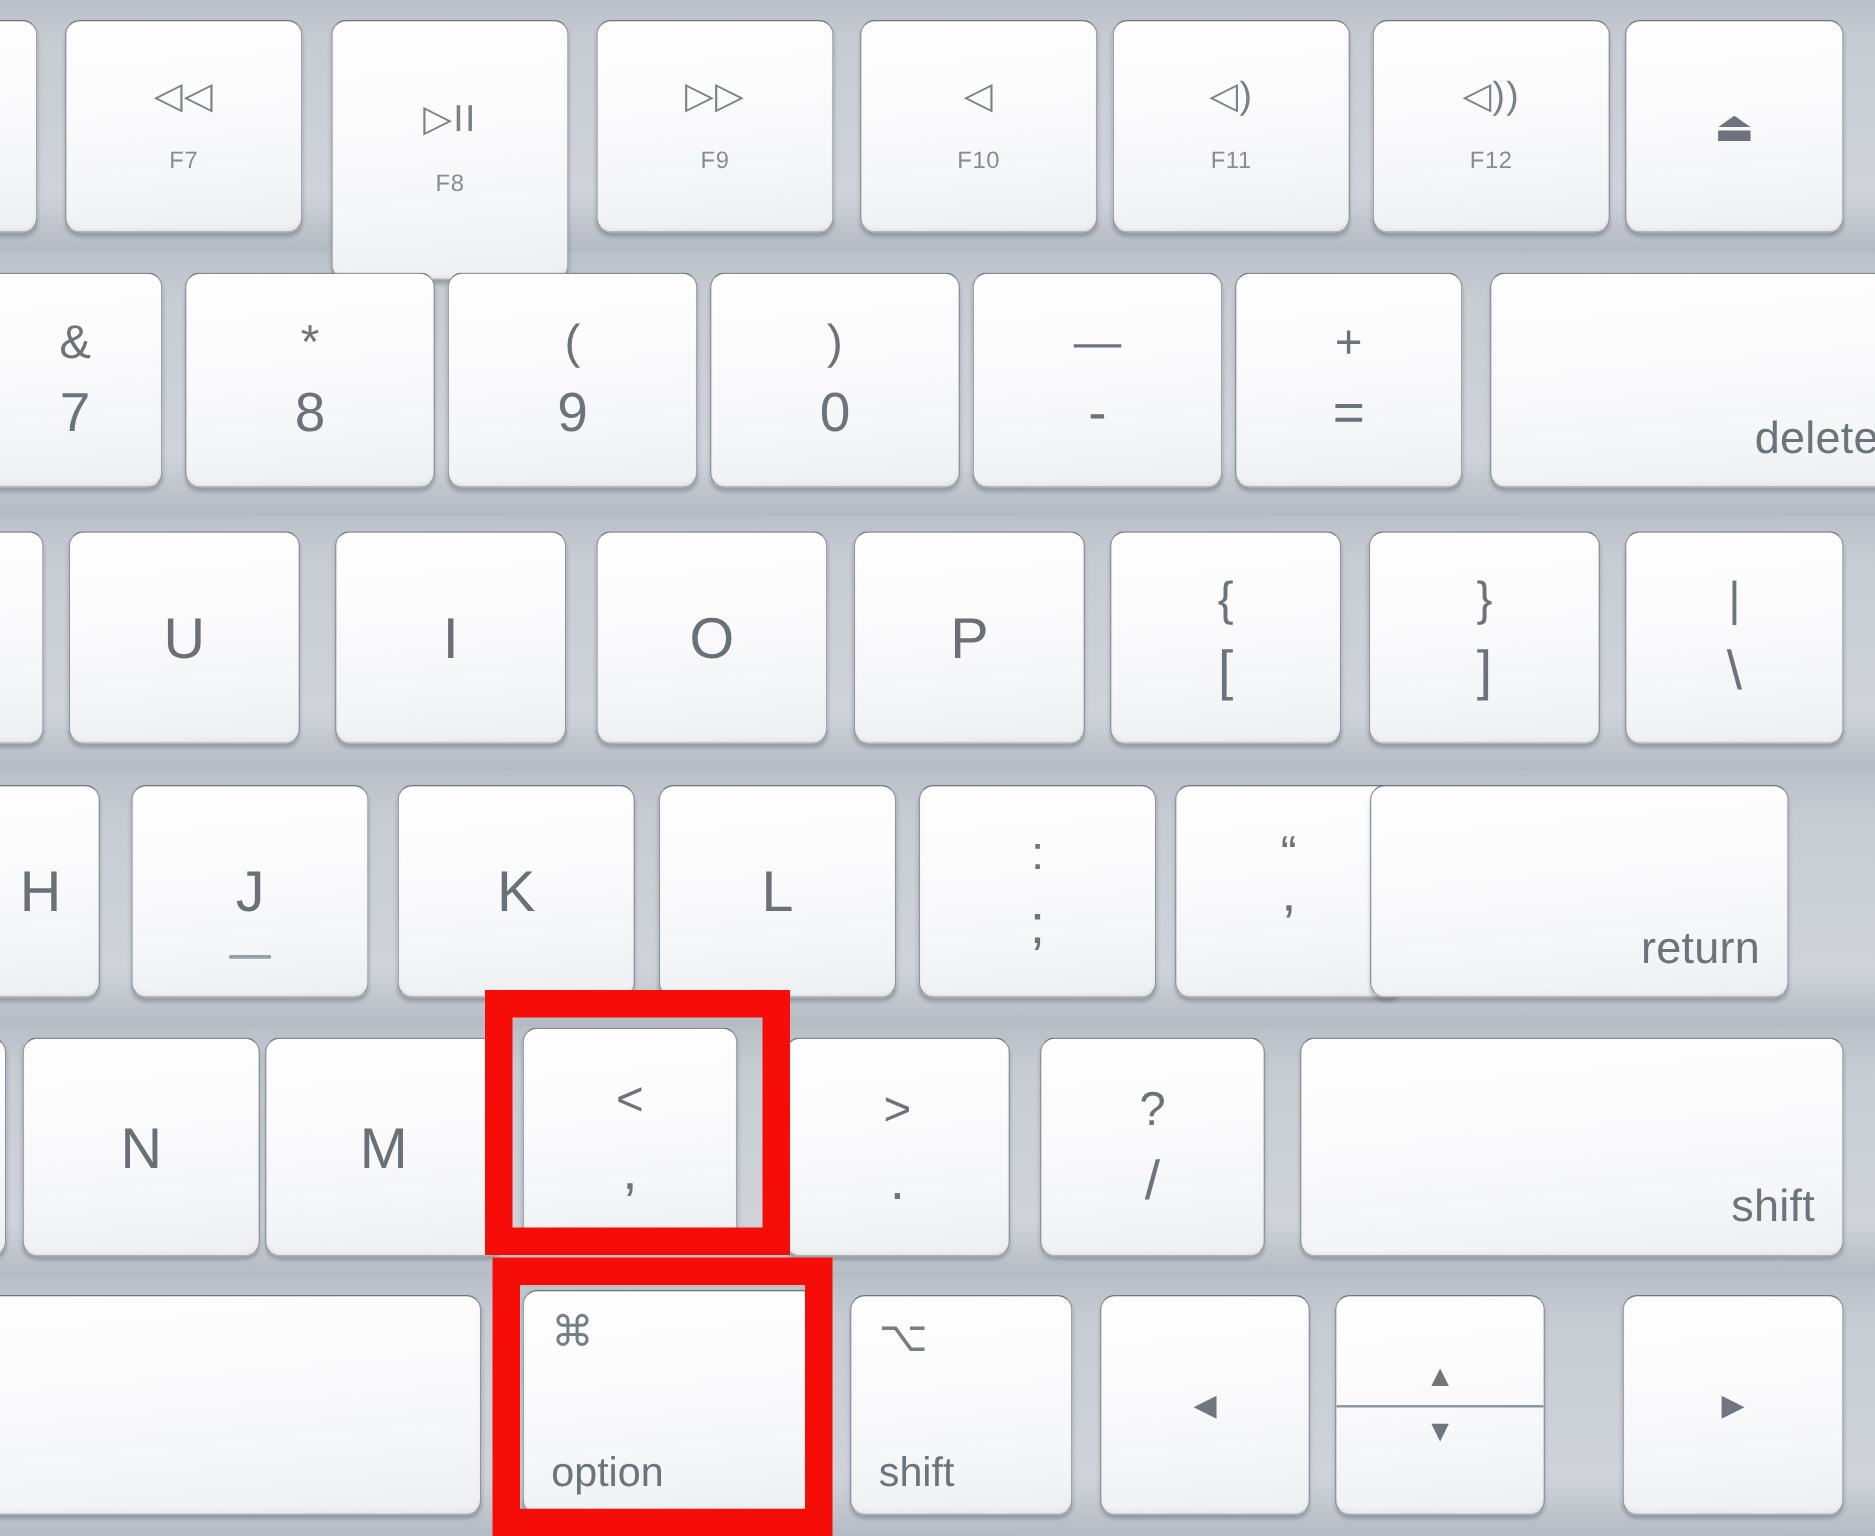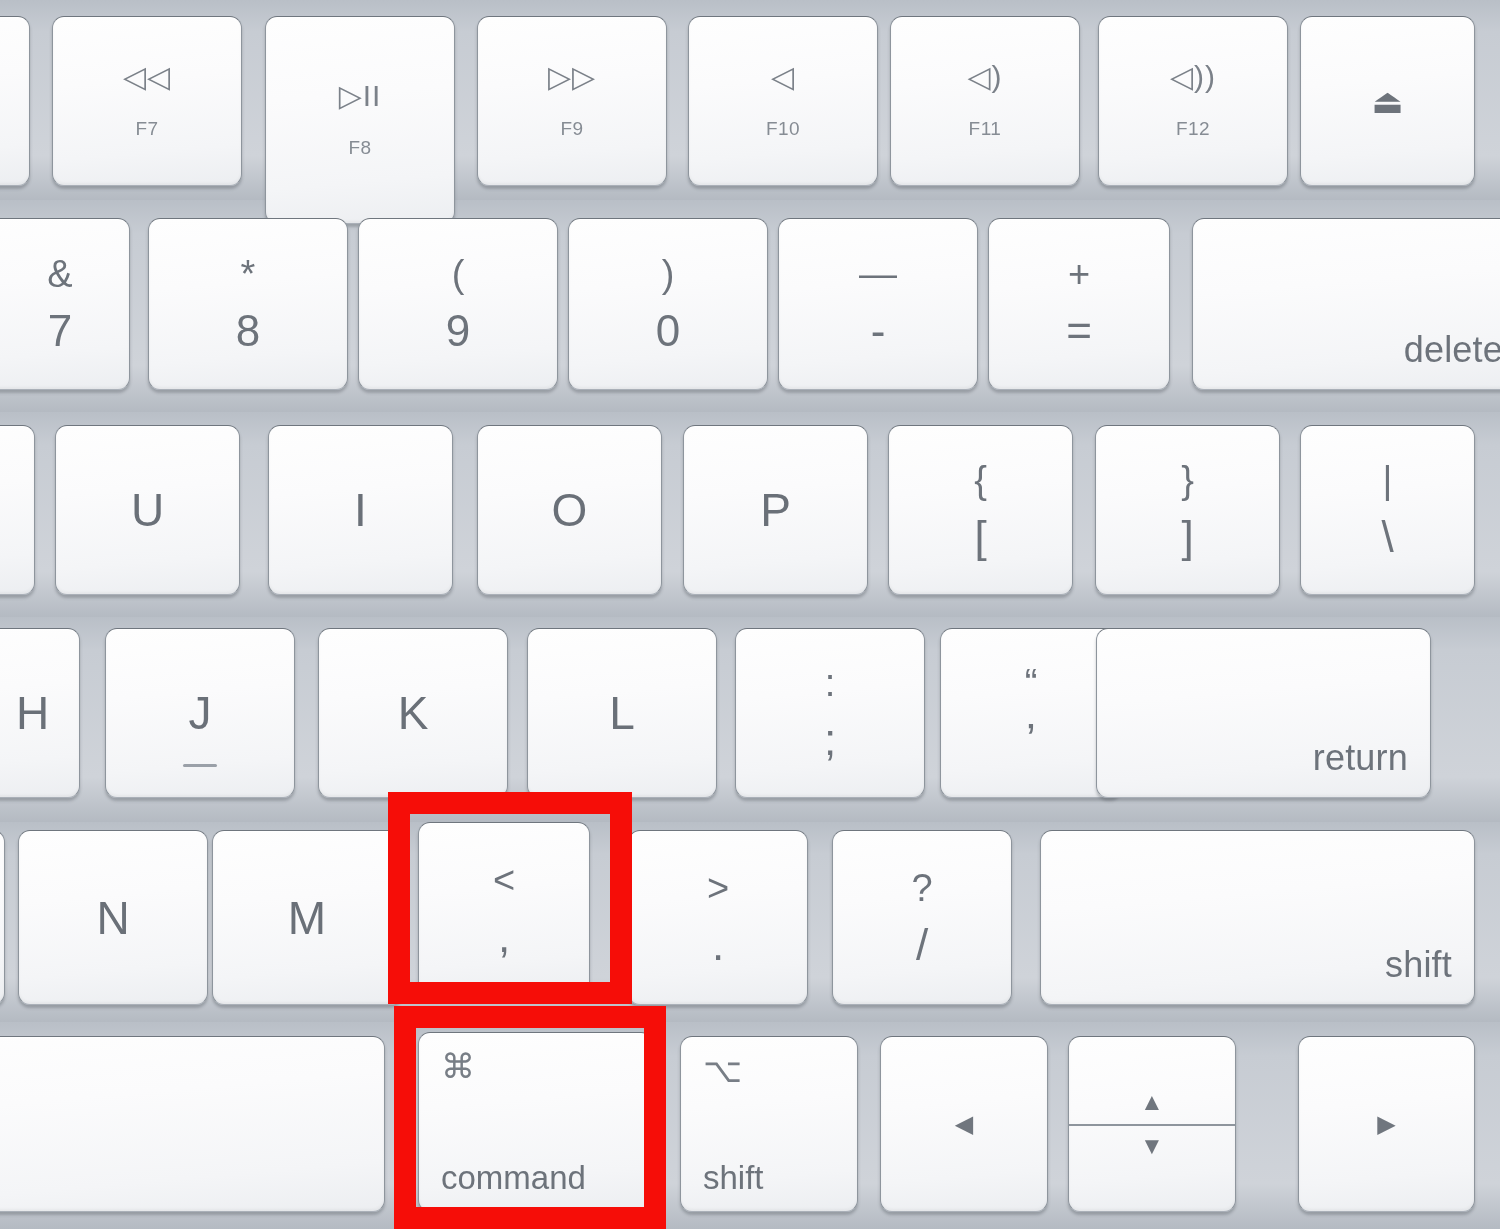--- a/index.html
+++ b/index.html
@@ -430,21 +430,21 @@
     <span class="legend-br">shift</span>
   </div>
 
   <div class="deck" style="top:1022px;height:207px;"></div>
 
   <div class="key" style="left:-210px;top:1036px;width:595px;height:176px;"></div>
 
   <div class="key" style="left:418px;top:1032px;width:235px;height:180px;">
     <div class="legend-mod">
       <span class="sym">⌘</span>
-      <span class="word">command</span>
+      <span class="word">option</span>
     </div>
   </div>
 
   <div class="key" style="left:680px;top:1036px;width:178px;height:176px;">
     <div class="legend-mod">
       <span class="sym">⌥</span>
       <span class="word">shift</span>
     </div>
   </div>
 

